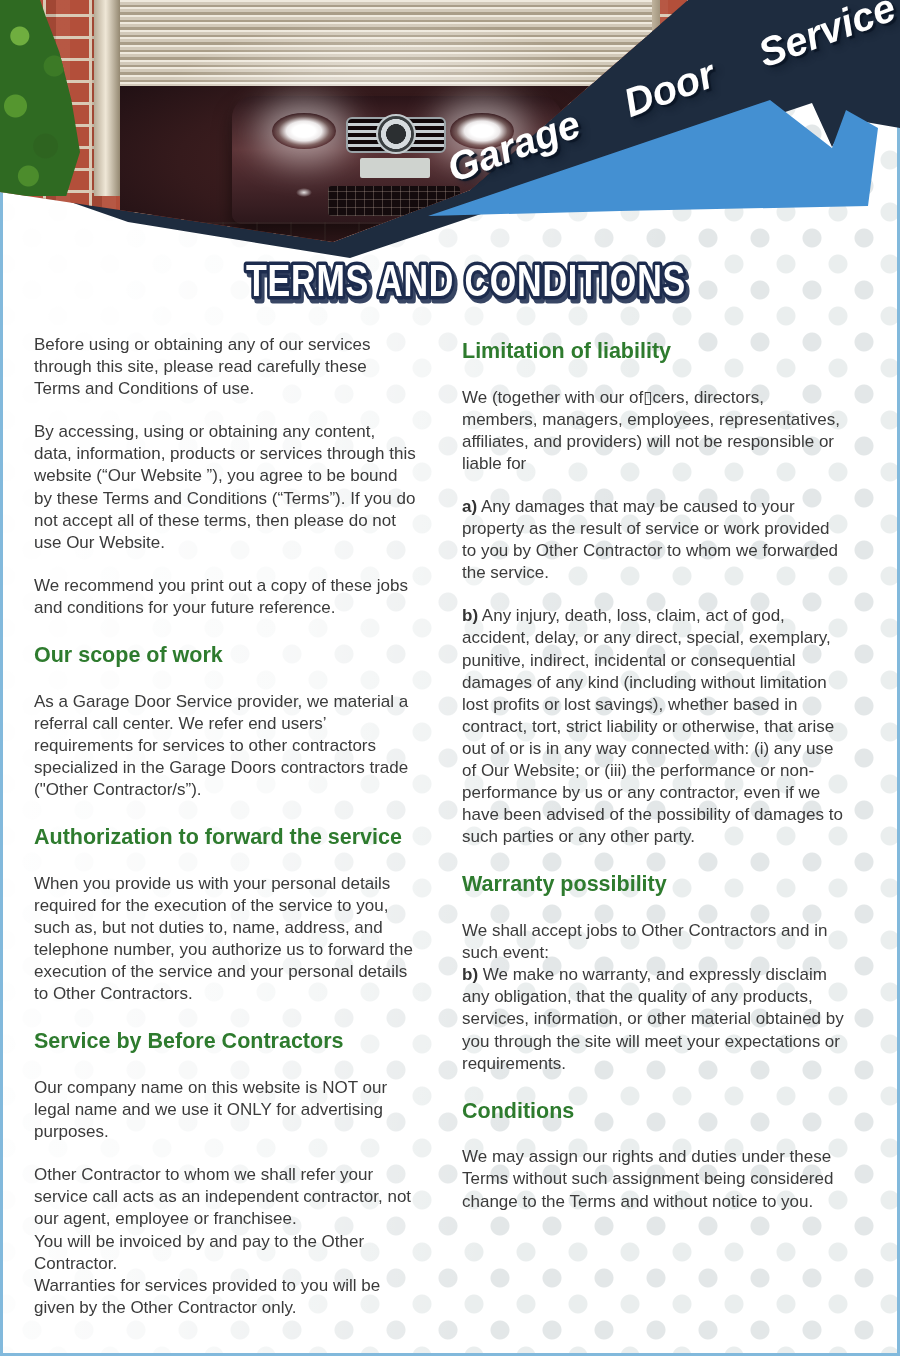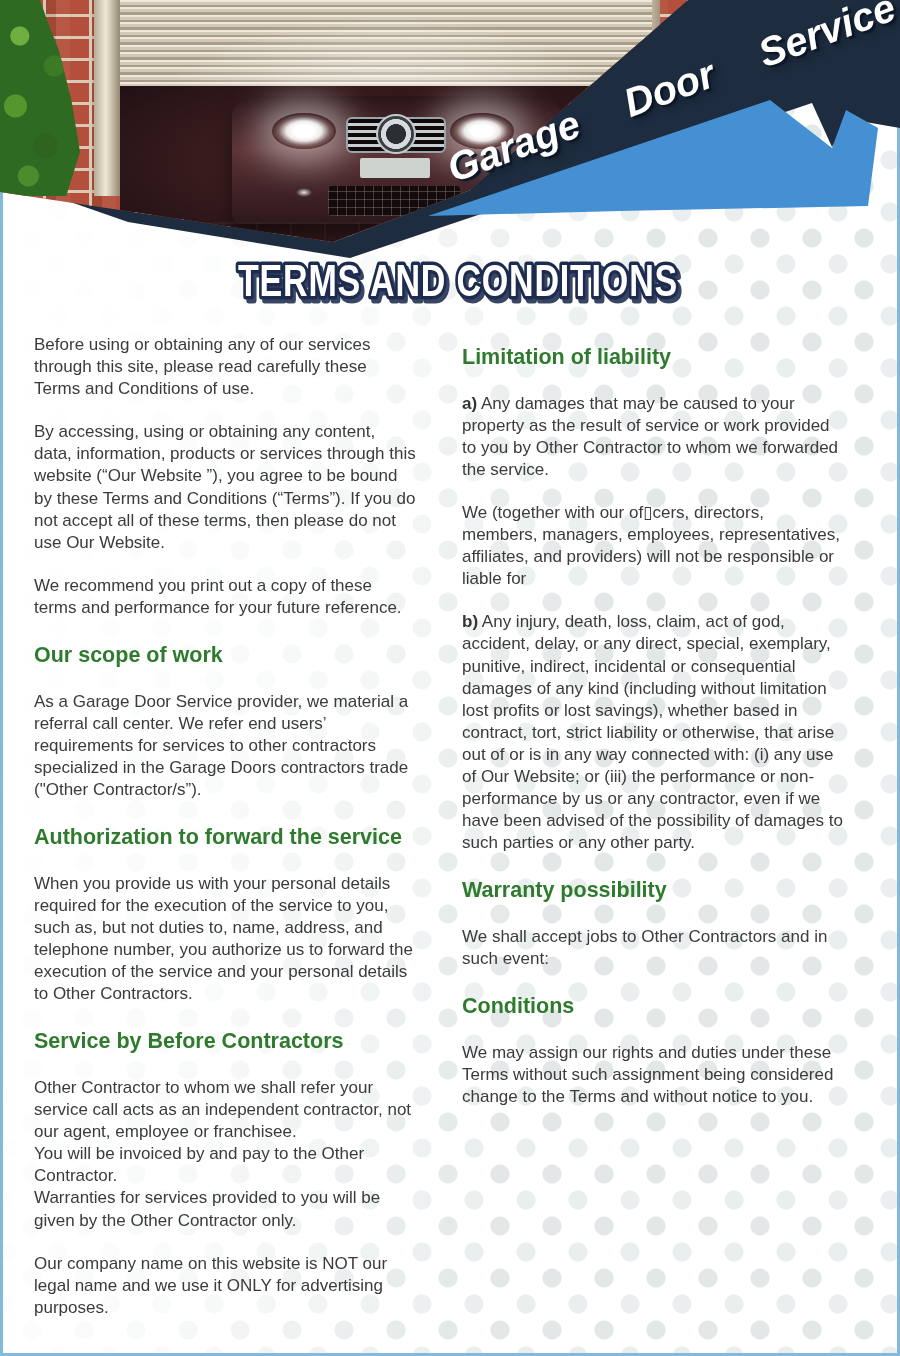--- a/index.html
+++ b/index.html
@@ -98,36 +98,36 @@
     background-image:repeating-linear-gradient(90deg,rgba(60,50,45,.25) 0 2px,transparent 2px 34px),
       linear-gradient(180deg,rgba(60,50,45,.3) 0 2px,transparent 2px);}
 
   .banner-text{
     position:absolute;left:458px;top:142px;width:482px;height:52px;z-index:4;
     transform:rotate(-20.3deg);transform-origin:0 100%;
     font-size:40px;font-weight:bold;font-style:italic;line-height:52px;
     color:#ffffff;white-space:pre;word-spacing:14px;letter-spacing:0;
     text-shadow:2px 3px 1px rgba(12,22,38,.95), 4px 6px 6px rgba(12,22,38,.45);
   }
-  .title-wrap{position:absolute;left:8px;top:250px;width:768px;z-index:5;}
+  .title-wrap{position:absolute;left:16px;top:250px;width:768px;z-index:5;}
   .title-text{
     font-family:"Liberation Sans","DejaVu Sans",sans-serif;
     font-size:44px;font-weight:bold;letter-spacing:1px;
     fill:#ffffff;stroke:#1d2c4e;stroke-width:7px;stroke-linejoin:round;paint-order:stroke;
     filter:drop-shadow(3px 4px 0 rgba(29,44,78,.88));
   }
 
   
   main{position:relative;z-index:2;display:flex;gap:46px;padding:12px 56px 0 34px;}
   .col{flex:1;min-width:0;}
   .para{margin:0 0 21px 0;font-size:17px;line-height:1.3;color:#3b3b3b;white-space:pre-line;}
   .para.tight{margin-bottom:0;}
   .para b{color:#343434;}
   .sec-h{margin:25px 0 23px 0;font-size:21.5px;line-height:1.1;font-weight:bold;color:#2e7b2e;}
-  .col > .sec-h:first-child{margin-top:12px;}
+  .col > .sec-h:first-child{margin-top:6px;}
 </style>
 </head>
 <body>
 
 <div class="page">
   <div class="frame"></div>
 
   <header>
     <div class="shape navy-band"></div>
     <div class="shape blue-accent"></div>
@@ -158,35 +158,36 @@
       <svg width="900" height="64" viewBox="0 0 900 64">
         <text class="title-text" x="450" y="46" text-anchor="middle" textLength="440" lengthAdjust="spacingAndGlyphs">TERMS AND CONDITIONS</text>
       </svg>
     </div>
   </header>
 
   <main>
     <section class="col">
         <p class="para">Before using or obtaining any of our services through this site, please read carefully these Terms and Conditions of use.</p>
         <p class="para">By accessing, using or obtaining any content, data, information, products or services through this website (“Our Website ”), you agree to be bound by these Terms and Conditions (“Terms”). If you do not accept all of these terms, then please do not use Our Website.</p>
-        <p class="para">We recommend you print out a copy of these terms and performance for your future reference.</p>
+        <p class="para">We recommend you print out a copy of these jobs and conditions for your future reference.</p>
         <h2 class="sec-h">Our scope of work</h2>
         <p class="para">As a Garage Door Service provider, we material a referral call center. We refer end users’ requirements for services to other contractors specialized in the Garage Doors contractors trade ("Other Contractor/s”).</p>
         <h2 class="sec-h">Authorization to forward the service</h2>
         <p class="para">When you provide us with your personal details required for the execution of the service to you, such as, but not duties to, name, address, and telephone number, you authorize us to forward the execution of the service and your personal details to Other Contractors.</p>
         <h2 class="sec-h">Service by Before Contractors</h2>
+        <p class="para">Our company name on this website is NOT our legal name and we use it ONLY for advertising purposes.</p>
         <p class="para">Other Contractor to whom we shall refer your service call acts as an independent contractor, not our agent, employee or franchisee.
 You will be invoiced by and pay to the Other Contractor.
 Warranties for services provided to you will be given by the Other Contractor only.</p>
-        <p class="para">Our company name on this website is NOT our legal name and we use it ONLY for advertising purposes.</p>
       </section>
     <section class="col">
         <h2 class="sec-h">Limitation of liability</h2>
+        <p class="para">We (together with our of▯cers, directors, members, managers, employees, representatives, affiliates, and providers) will not be responsible or liable for</p>
         <p class="para"><b>a)</b> Any damages that may be caused to your property as the result of service or work provided to you by Other Contractor to whom we forwarded the service.</p>
-        <p class="para">We (together with our of▯cers, directors, members, managers, employees, representatives, affiliates, and providers) will not be responsible or liable for</p>
         <p class="para"><b>b)</b> Any injury, death, loss, claim, act of god, accident, delay, or any direct, special, exemplary, punitive, indirect, incidental or consequential damages of any kind (including without limitation lost profits or lost savings), whether based in contract, tort, strict liability or otherwise, that arise out of or is in any way connected with: (i) any use of Our Website; or (iii) the performance or non-performance by us or any contractor, even if we have been advised of the possibility of damages to such parties or any other party.</p>
         <h2 class="sec-h">Warranty possibility</h2>
         <p class="para tight">We shall accept jobs to Other Contractors and in such event:</p>
+        <p class="para"><b>b)</b> We make no warranty, and expressly disclaim any obligation, that the quality of any products, services, information, or other material obtained by you through the site will meet your expectations or requirements.</p>
         <h2 class="sec-h">Conditions</h2>
         <p class="para">We may assign our rights and duties under these Terms without such assignment being considered change to the Terms and without notice to you.</p>
       </section>
   </main>
 </div>
 
 </body></html>

